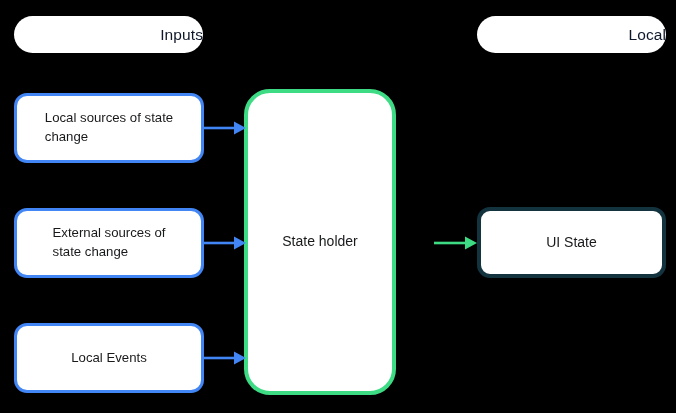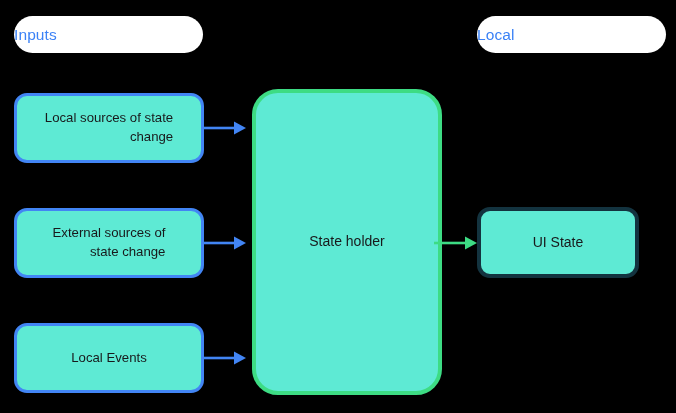--- a/index.html
+++ b/index.html
@@ -23,35 +23,35 @@
     background: #000000;
   }
 
   
   .pill {
     position: absolute;
     background: #ffffff;
     border-radius: 999px;
     display: flex;
     align-items: center;
-    justify-content: flex-start;
-    color: #3b82f6;
+    justify-content: flex-end;
+    color: #0f172a;
     font-size: 15.5px;
     letter-spacing: 0.1px;
     height: 37px;
   }
 
   
   .node {
     position: absolute;
-    background: #5eead4;
+    background: #ffffff;
     display: flex;
     align-items: center;
     justify-content: center;
-    text-align: right;
+    text-align: left;
     color: #18191b;
     font-size: 13.2px;
     line-height: 1.42;
     box-sizing: border-box;
   }
   .node-input {
     border: 3px solid #4285f4;
     border-radius: 13px;
     padding: 0 12px;
   }
@@ -79,39 +79,39 @@
 
   <div class="pill" style="left:14px; top:16px; width:189px;">
     <span>Inputs</span>
   </div>
 
 
   <div class="pill" style="left:477px; top:16px; width:189px;">
     <span>Local</span>
   </div>
 
-  <div class="node node-processor" style="left:252px; top:89px; width:190px; height:306px;">
+  <div class="node node-processor" style="left:244px; top:89px; width:152px; height:306px;">
     <span>State holder</span>
   </div>
 
   <div class="node node-input" style="left:14px; top:93px; width:190px; height:70px;">
     <span style="white-space:pre-line;">Local sources of state
 change</span>
   </div>
 
   <div class="node node-input" style="left:14px; top:208px; width:190px; height:70px;">
     <span style="white-space:pre-line;">External sources of
 state change</span>
   </div>
 
   <div class="node node-input" style="left:14px; top:323px; width:190px; height:70px;">
     <span style="white-space:pre-line;">Local Events</span>
   </div>
 
-  <div class="node node-output" style="left:477px; top:207px; width:162px; height:71px;">
+  <div class="node node-output" style="left:477px; top:207px; width:189px; height:71px;">
     <span>UI State</span>
   </div>
 
   <svg class="connector" style="left:204px; top:110px;" width="44" height="36" viewBox="0 0 44 36">
     <line x1="0" y1="18" x2="31" y2="18" stroke="#4285f4" stroke-width="2.6"></line>
     <polygon points="30,11.5 42,18 30,24.5" fill="#4285f4"></polygon>
   </svg>
 
   <svg class="connector" style="left:204px; top:225px;" width="44" height="36" viewBox="0 0 44 36">
     <line x1="0" y1="18" x2="31" y2="18" stroke="#4285f4" stroke-width="2.6"></line>

